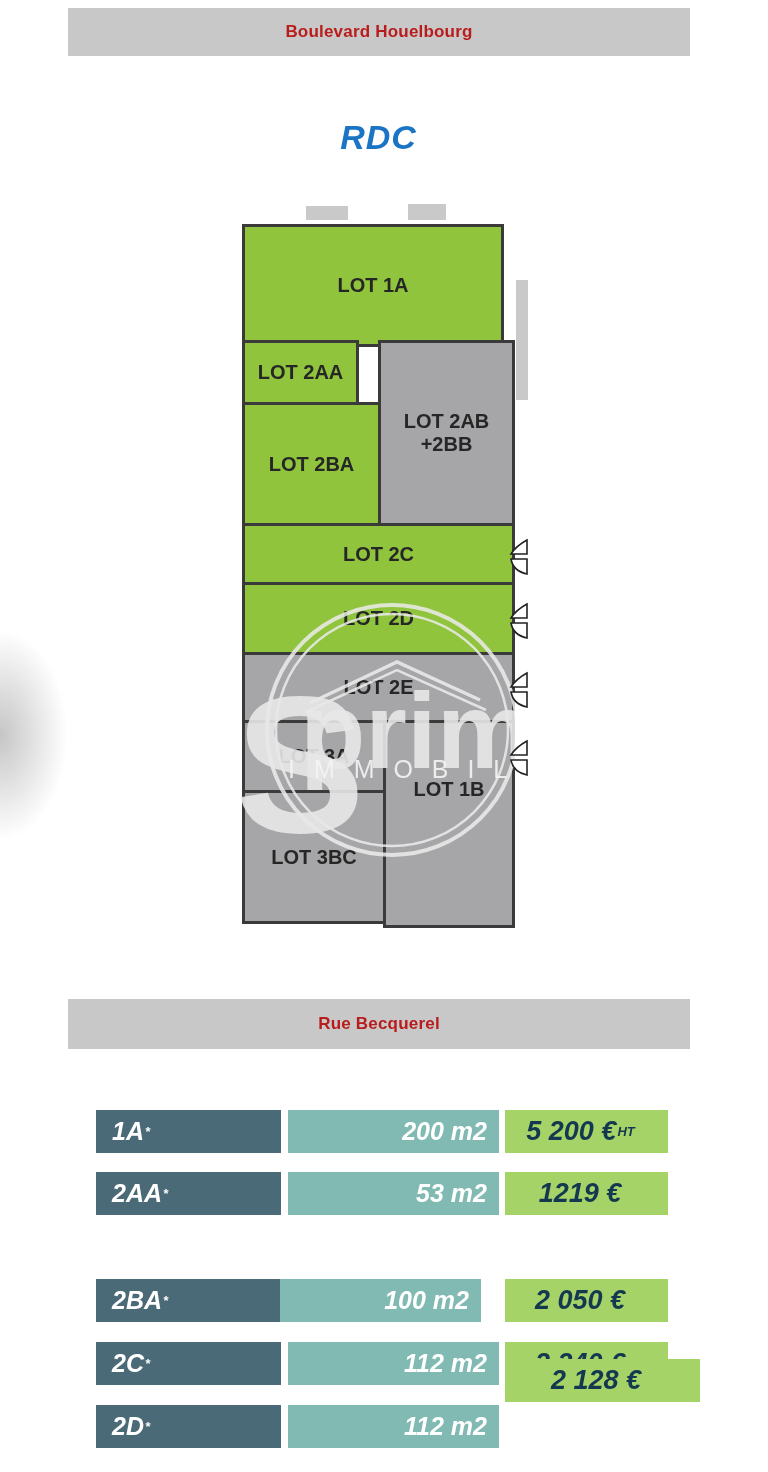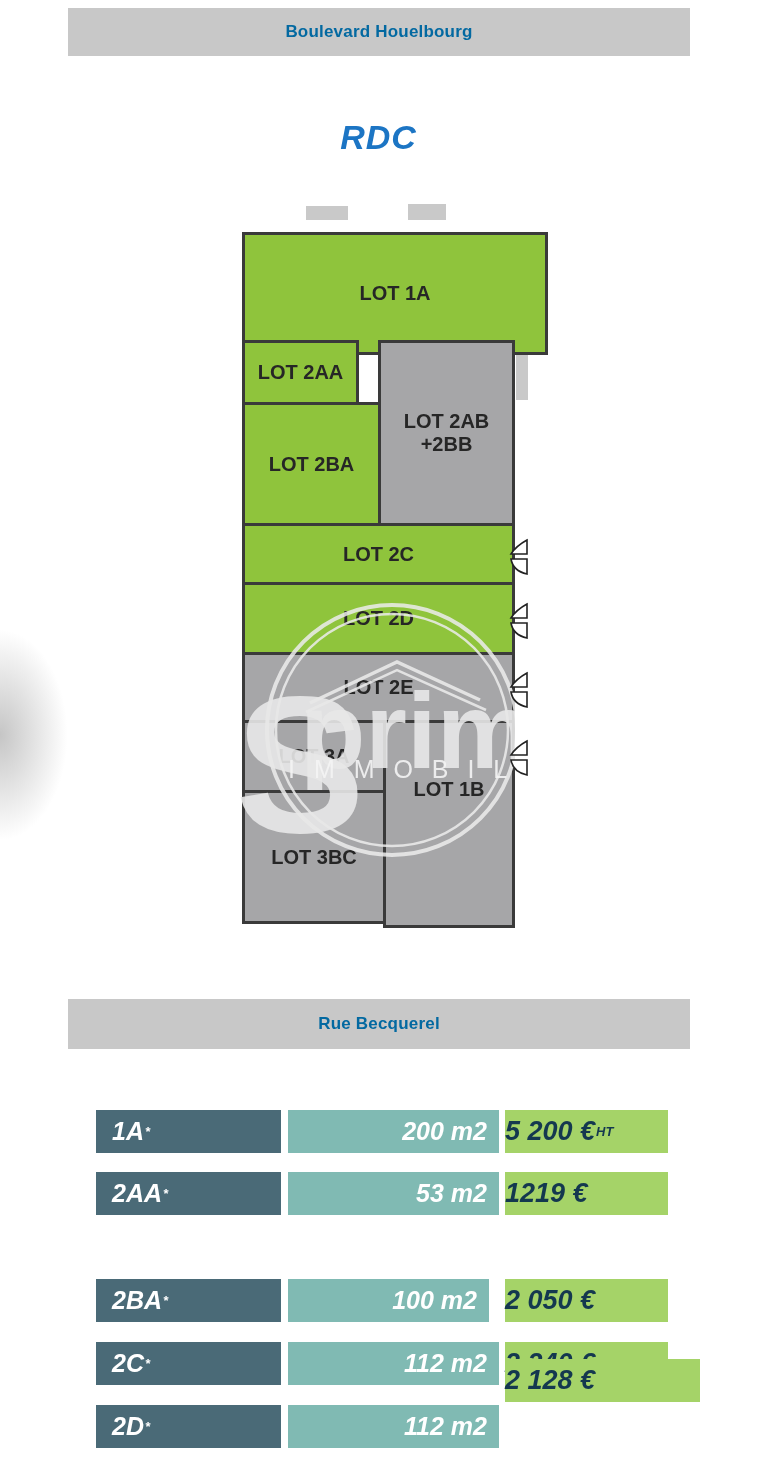--- a/index.html
+++ b/index.html
@@ -1,21 +1,21 @@
 <!DOCTYPE html>
 <html><head>
 <meta charset="utf-8">
 <style>
   html,body{margin:0;padding:0;background:#ffffff;}
   body{width:768px;height:1472px;position:relative;overflow:hidden;
        font-family:"Liberation Sans", sans-serif;}
   .abs{position:absolute;}
   
   .street-bar{background:#c8c8c8;display:flex;align-items:center;justify-content:center;}
-  .street-bar span{font-weight:bold;font-size:17px;color:#0369a1;letter-spacing:.2px;}
+  .street-bar span{font-weight:bold;font-size:17px;color:#b91c1c;letter-spacing:.2px;}
   
   .floor-title{font-size:34px;font-weight:800;font-style:italic;color:#1c75c4;
                text-align:center;letter-spacing:1px;}
   
   #plan{left:242px;top:220px;width:273px;height:708px;}
   .lot{position:absolute;border:3px solid #3a3a3a;box-sizing:border-box;
        display:flex;flex-direction:column;align-items:center;justify-content:center;}
   .lot .lbl{font-weight:bold;font-size:20px;color:#262626;line-height:1.15;text-align:center;}
   .green{background:#8fc43c;}
   .gray{background:#a6a6a8;}
@@ -27,42 +27,42 @@
         background:radial-gradient(ellipse 90px 140px at 0% 50%, rgba(150,150,150,.55), rgba(150,150,150,0) 75%);}
   
   .door{width:22px;height:38px;}
   
   .cell{position:absolute;height:43px;box-sizing:border-box;display:flex;align-items:center;}
   .cell-lot{background:#4a6a77;color:#ffffff;font-weight:bold;font-style:italic;
             font-size:25px;padding-left:16px;}
   .cell-area{background:#80bab3;color:#ffffff;font-weight:bold;font-style:italic;
              font-size:25px;justify-content:flex-end;padding-right:12px;}
   .cell-price{background:#a5d368;color:#14384f;font-weight:bold;font-style:italic;
-              font-size:27px;justify-content:flex-start;padding-right:12px;}
+              font-size:27px;justify-content:center;padding-right:12px;}
   .cell sup{font-size:13px;line-height:0;margin-left:1px;vertical-align:super;}
 </style>
 </head>
 <body>
 
 <div class="abs street-bar" style="left:68px;top:8px;width:622px;height:48px;">
   <span>Boulevard Houelbourg</span>
 </div>
 
 <div class="abs floor-title" style="left:242px;top:118px;width:273px;height:60px;">RDC</div>
 
 <div class="abs" id="glow"></div>
 
 <div class="abs" id="plan">
 
   <div class="abs tab" style="left:64px;top:-14px;width:42px;height:14px;"></div>
   <div class="abs tab" style="left:166px;top:-16px;width:38px;height:16px;"></div>
 
   <div class="abs tab" style="left:274px;top:60px;width:12px;height:120px;"></div>
 
-  <div class="lot green" style="left:0;top:12px;width:306px;height:123px;">
+  <div class="lot green" style="left:0;top:4px;width:262px;height:123px;">
     <span class="lbl">LOT 1A</span>
   </div>
   <div class="lot green" style="left:0;top:120px;width:117px;height:65px;">
     <span class="lbl">LOT 2AA</span>
   </div>
   <div class="lot green" style="left:0;top:182px;width:139px;height:124px;">
     <span class="lbl">LOT 2BA</span>
   </div>
   <div class="lot gray" style="left:136px;top:120px;width:137px;height:186px;">
     <span class="lbl">LOT 2AB</span>
@@ -144,21 +144,21 @@
   </div>
   <div class="cell cell-price" style="left:505px;top:1172px;width:163px;">
     <span>1219 €</span>
       <sup></sup>
   </div>
 
   <div class="cell cell-lot" style="left:96px;top:1279px;width:185px;">
     <span>2BA</span>
       <sup>*</sup>
   </div>
-  <div class="cell cell-area" style="left:288px;top:1279px;width:201px;justify-content:flex-end;">
+  <div class="cell cell-area" style="left:280px;top:1279px;width:201px;justify-content:flex-end;">
     <span>100 m2</span>
   </div>
   <div class="cell cell-price" style="left:505px;top:1279px;width:163px;">
     <span>2 050 €</span>
       <sup></sup>
   </div>
 
   <div class="cell cell-lot" style="left:96px;top:1342px;width:185px;">
     <span>2C</span>
       <sup>*</sup>

